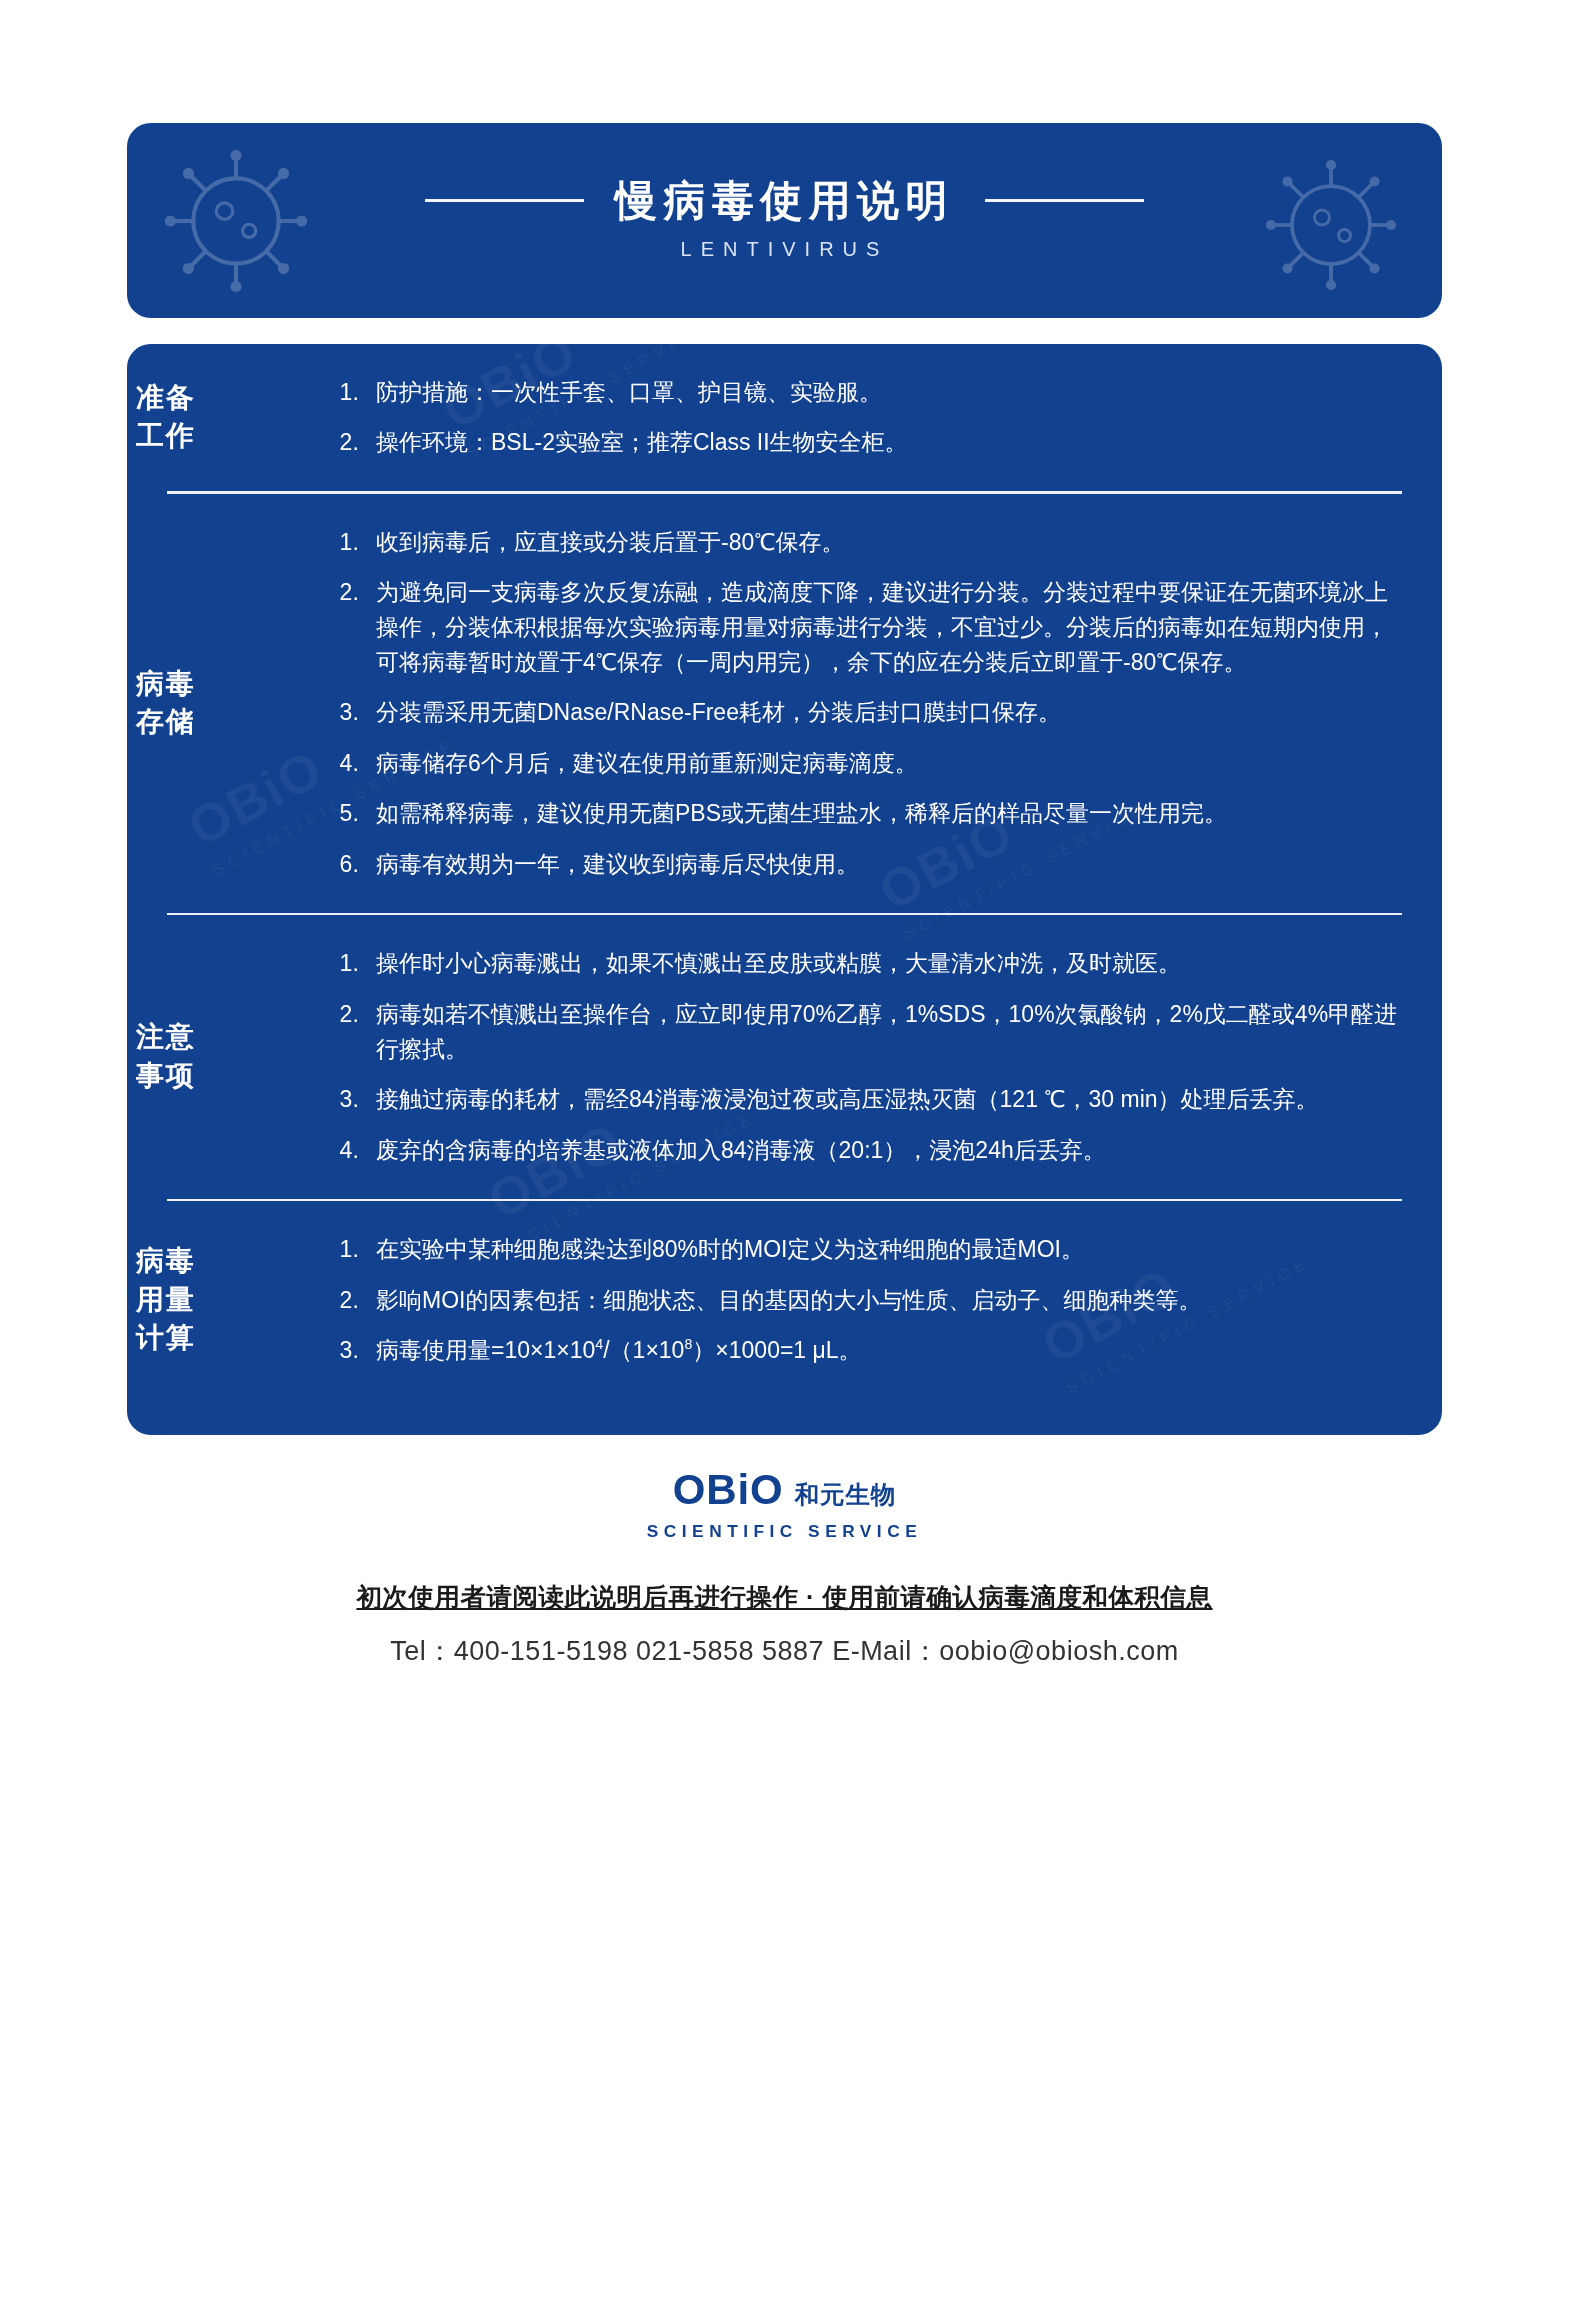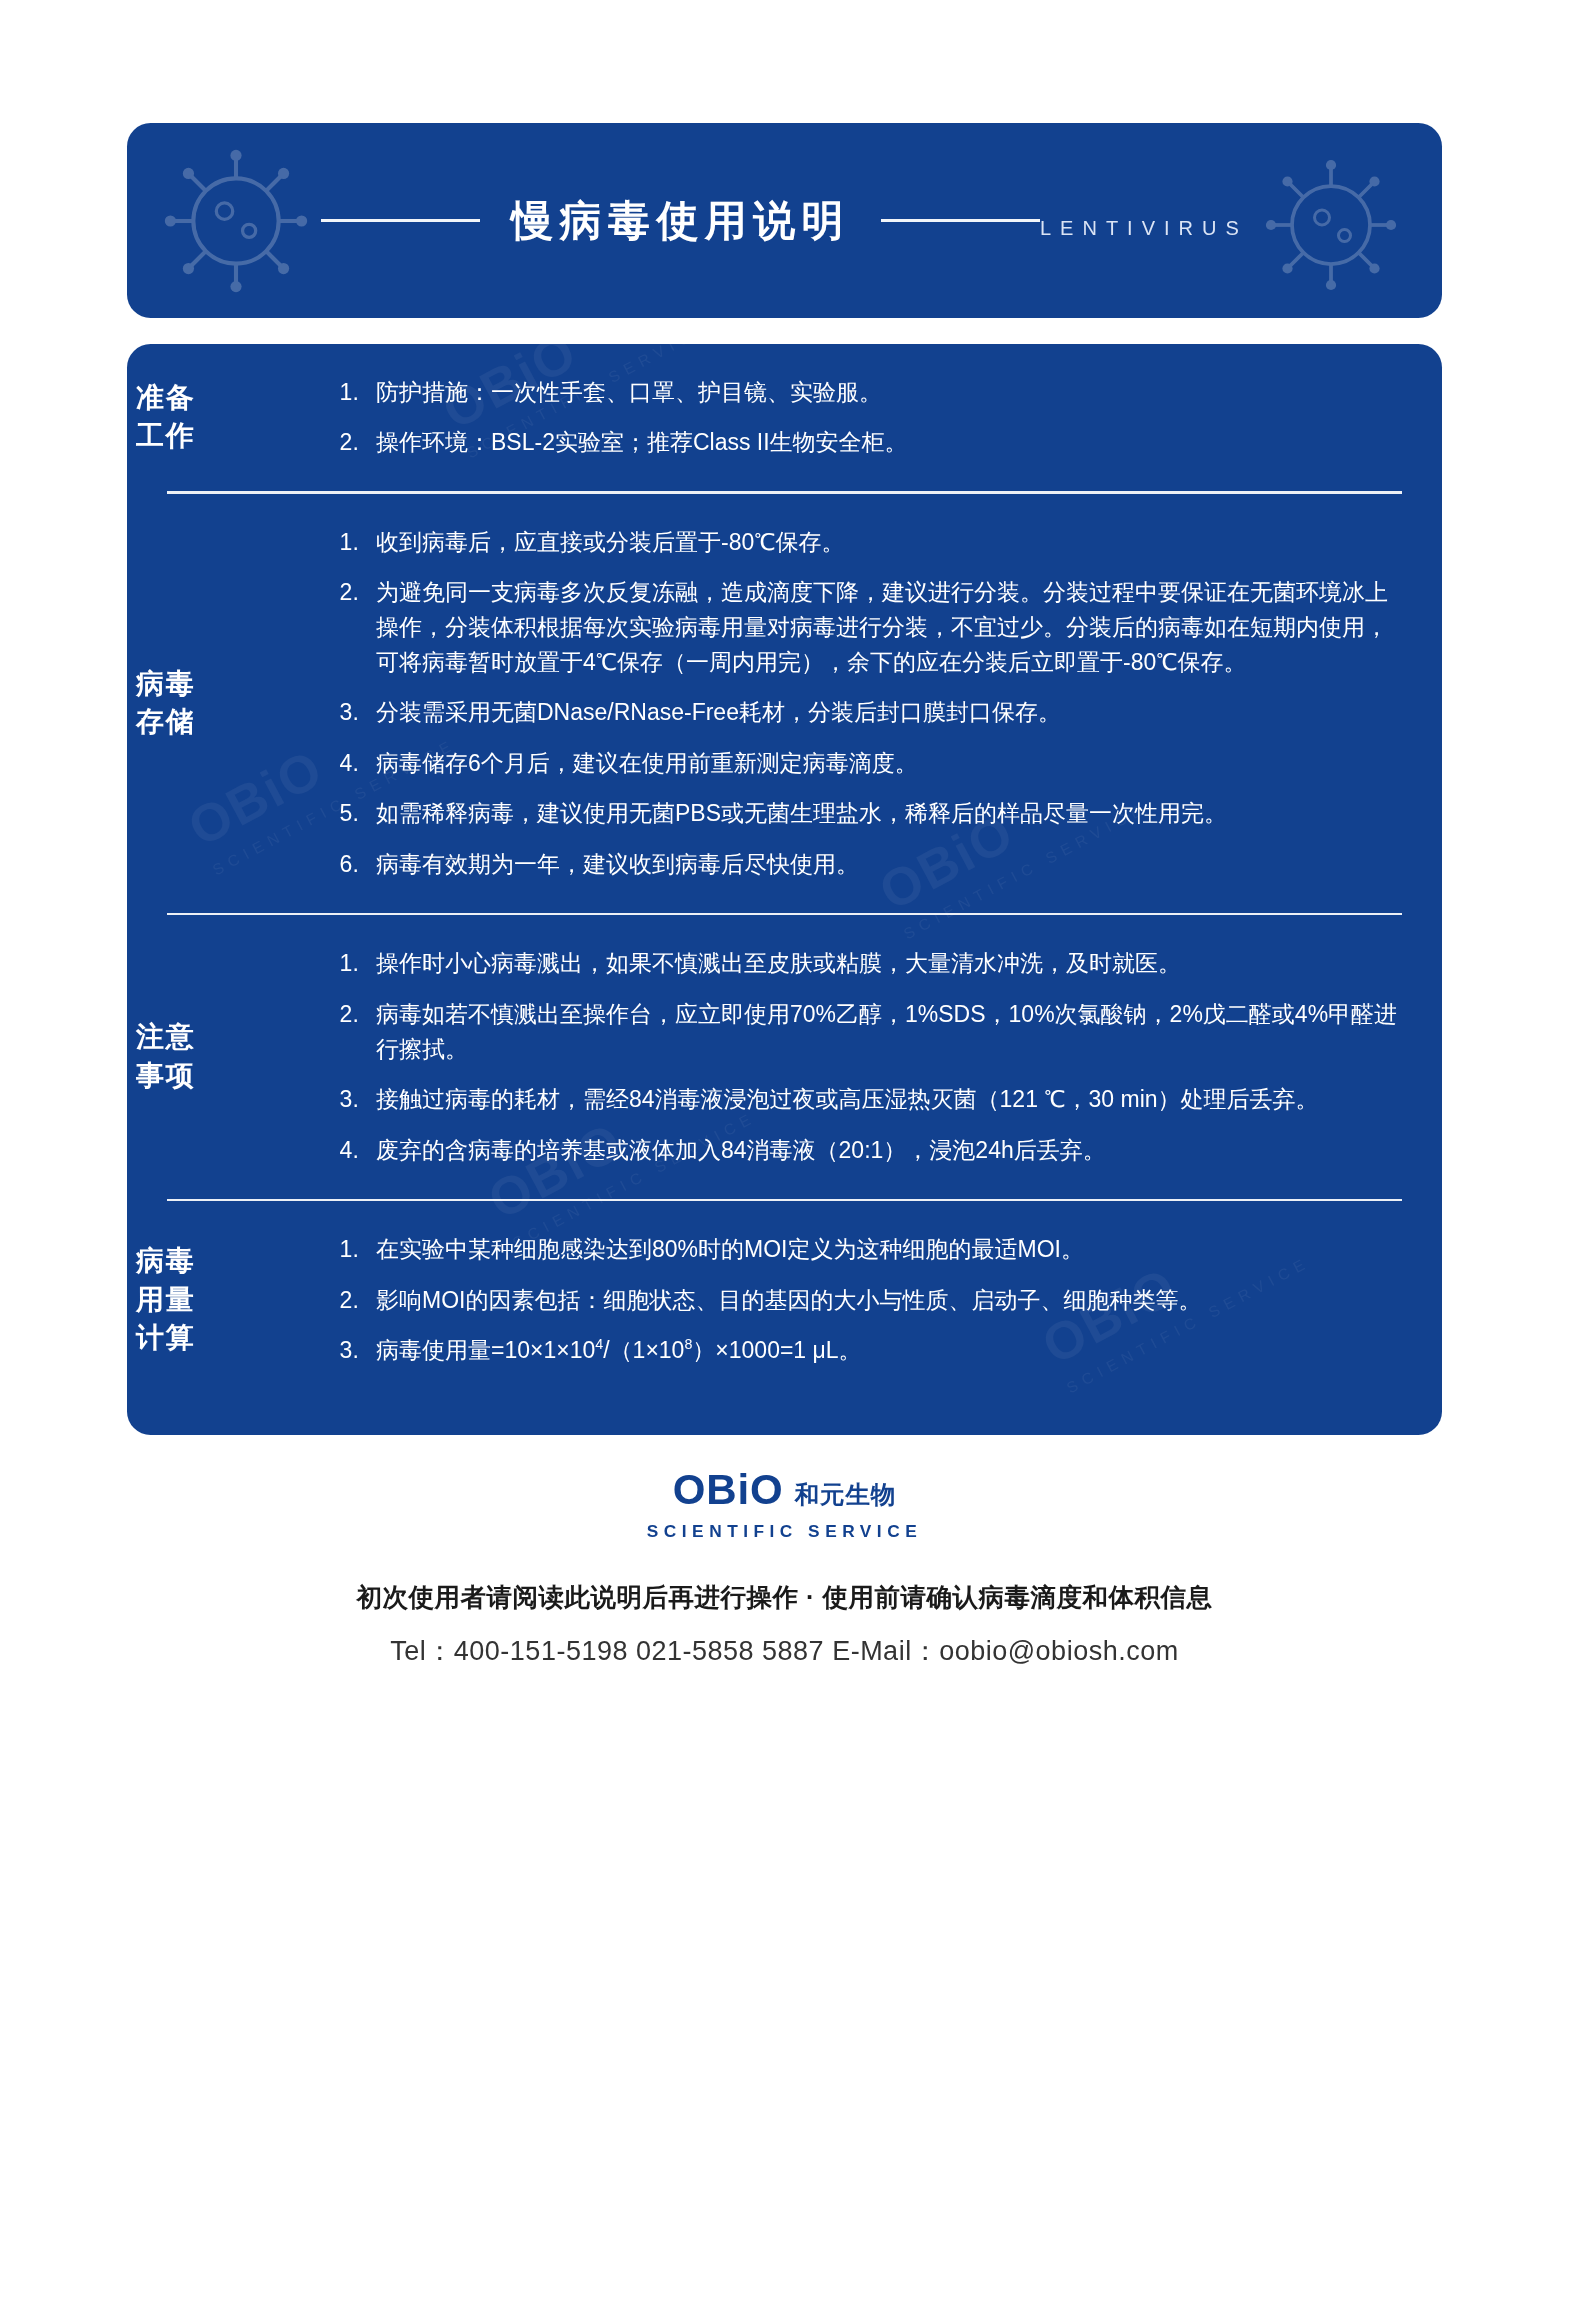--- a/index.html
+++ b/index.html
@@ -22,21 +22,21 @@
   }
 
   
   .banner {
     position: relative;
     background: #12418f;
     border-radius: 23.6px;
     height: 195px;
     overflow: hidden;
     display: flex;
-    flex-direction: row;
+    flex-direction: column;
     align-items: center;
     justify-content: center;
   }
   .banner-title-row {
     display: flex;
     align-items: center;
     justify-content: center;
     gap: 31px;
   }
   .banner-rule {
@@ -183,20 +183,21 @@
     letter-spacing: 5.5px;
     color: #12418f;
     font-weight: bold;
   }
   .foot-note {
     margin-top: 38px;
     font-size: 25.5px;
     font-weight: bold;
     color: #1a1a1a;
     letter-spacing: 0.5px;
+    text-decoration: underline;
   }
   .foot-contact {
     margin-top: 18px;
     font-size: 27px;
     color: #333333;
     letter-spacing: 0.5px;
   }
 </style>
 </head>
 <body>

